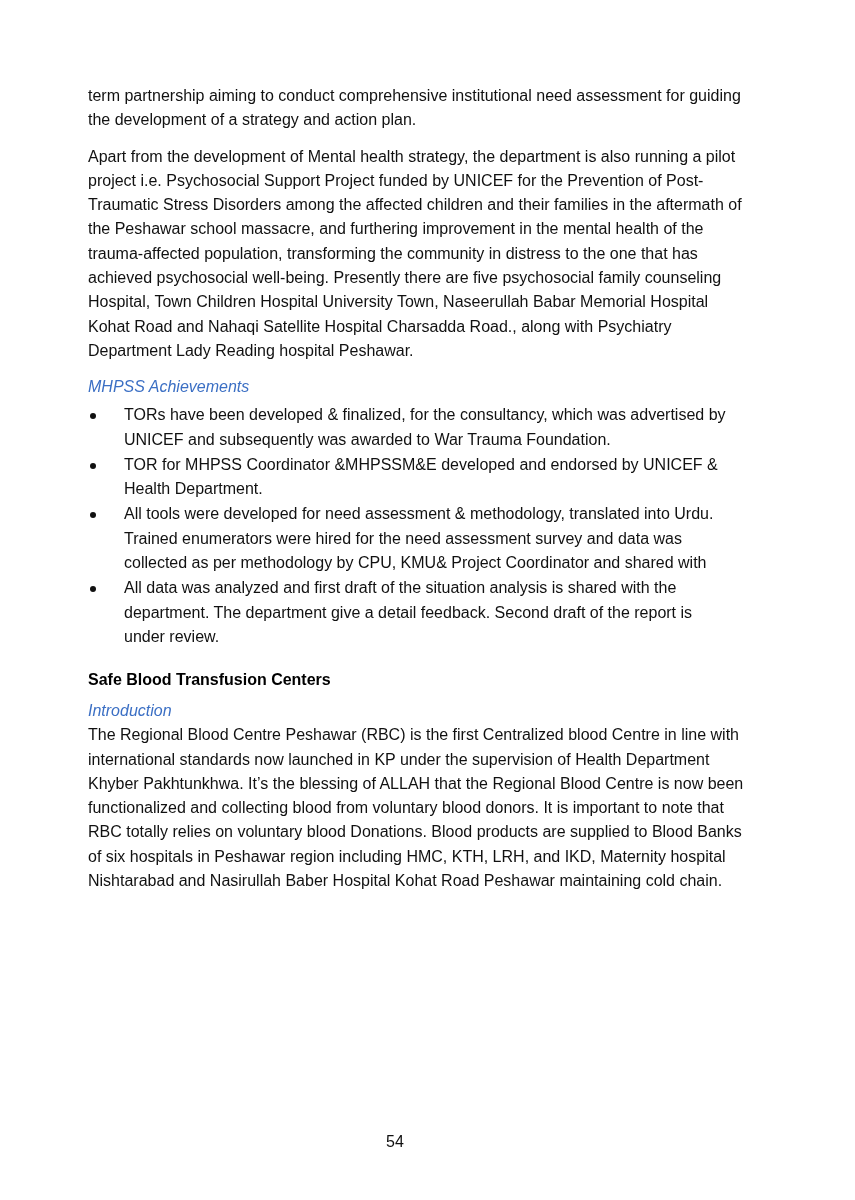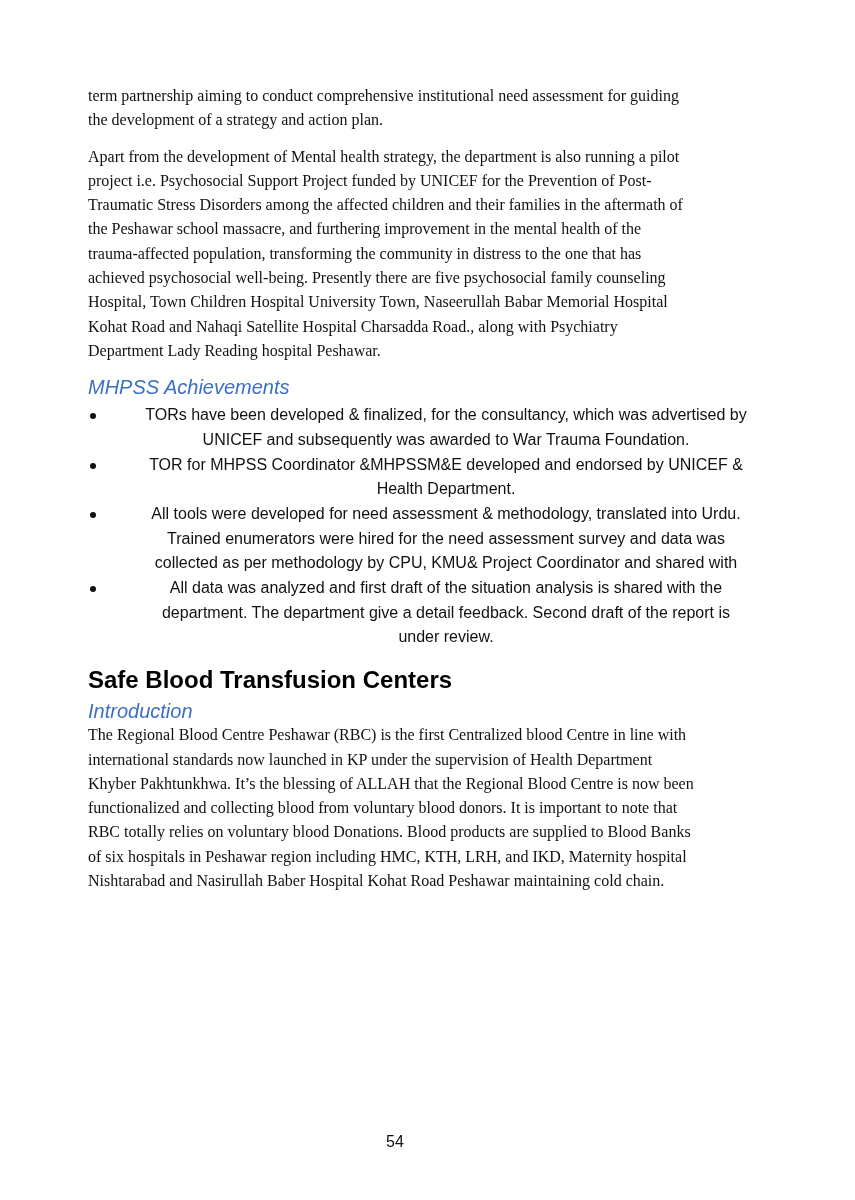--- a/index.html
+++ b/index.html
@@ -1,28 +1,28 @@
 <!DOCTYPE html>
 <html><head>
 <meta charset="utf-8">
 <style>
   html, body { margin: 0; padding: 0; background: #ffffff; }
   body { width: 855px; height: 1200px; position: relative; overflow: hidden;
          font-family: "Liberation Sans", sans-serif; color: #111; }
   .page { position: absolute; left: 88px; top: 84px; width: 680px; }
   .line { font-size: 16px; line-height: 24.3px; white-space: nowrap; }
-  .para { margin: 0 0 12px 0; font-family: Liberation Serif, serif; }
-  .subhead { font-style: italic; color: #3b6fc4; font-size: 20px; line-height: 24px; }
+  .para { margin: 0 0 12px 0; }
+  .subhead { font-style: italic; color: #3b6fc4; font-size: 16px; line-height: 24px; }
   .blist { margin: 4px 0 0 0; padding: 0; list-style: none; }
-  .blist li { position: relative; padding-left: 36px; margin-bottom: 1px; text-align: center; }
+  .blist li { position: relative; padding-left: 36px; margin-bottom: 1px; }
   .bullet { position: absolute; left: 0; top: 0; width: 36px; text-align: left;
             padding-left: 29px; box-sizing: border-box; font-size: 16px; line-height: 24.3px; margin-left: -29px; }
   .bullet::before { content: ""; position: absolute; left: 31px; top: 10px; width: 6px; height: 6px;
                     border-radius: 50%; background: #111; }
-  .section-title { font-weight: bold; font-size: 24px; line-height: 26px; margin: 18px 0 6px 0; color: #000; }
+  .section-title { font-weight: bold; font-size: 16px; line-height: 26px; margin: 18px 0 6px 0; color: #000; }
   .page-number { position: absolute; left: 0; width: 790px; top: 1133px; text-align: center;
                  font-size: 16px; color: #111; }
 </style>
 </head>
 <body>
 
 <div class="page">
 
   <div class="para">
     <div class="line">term partnership aiming to conduct comprehensive institutional need assessment for guiding</div>

